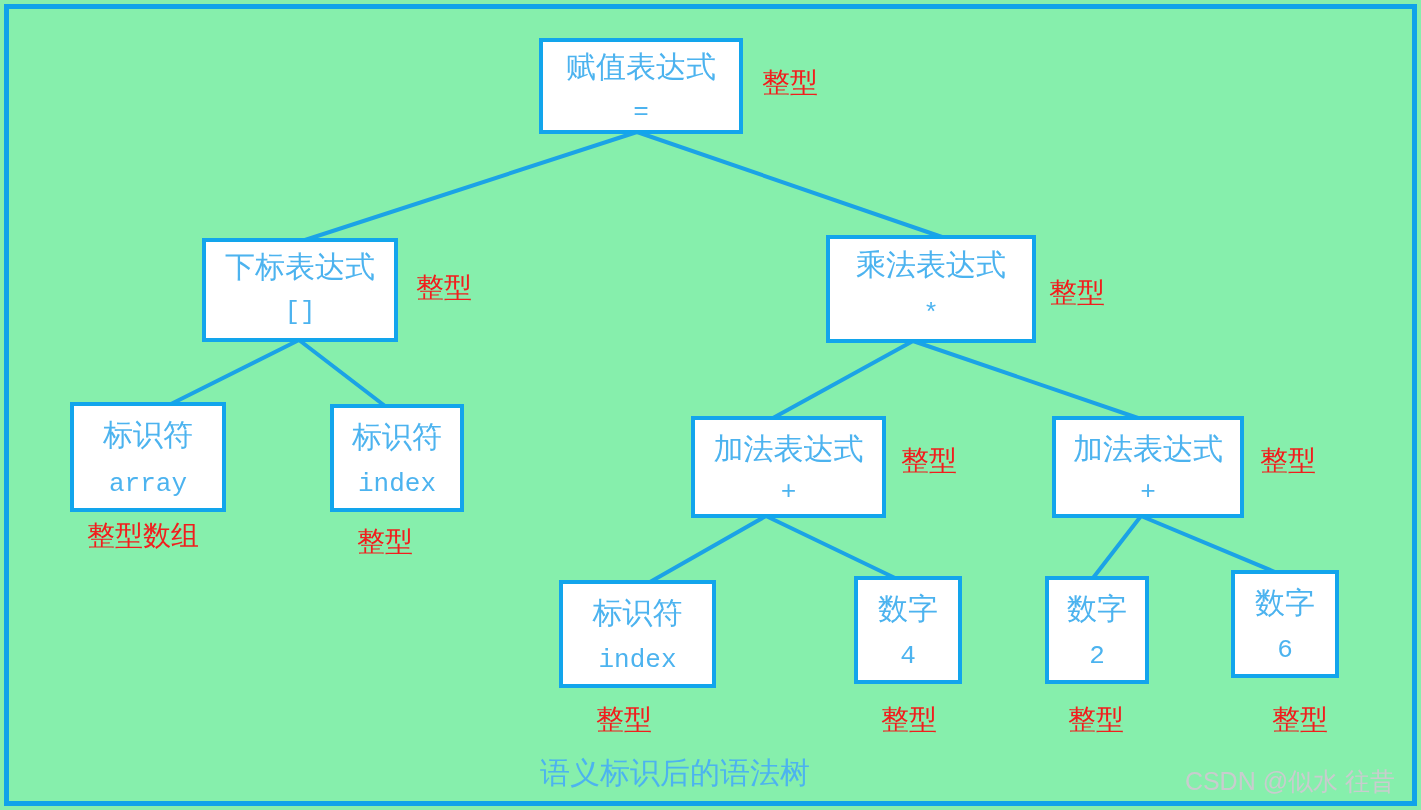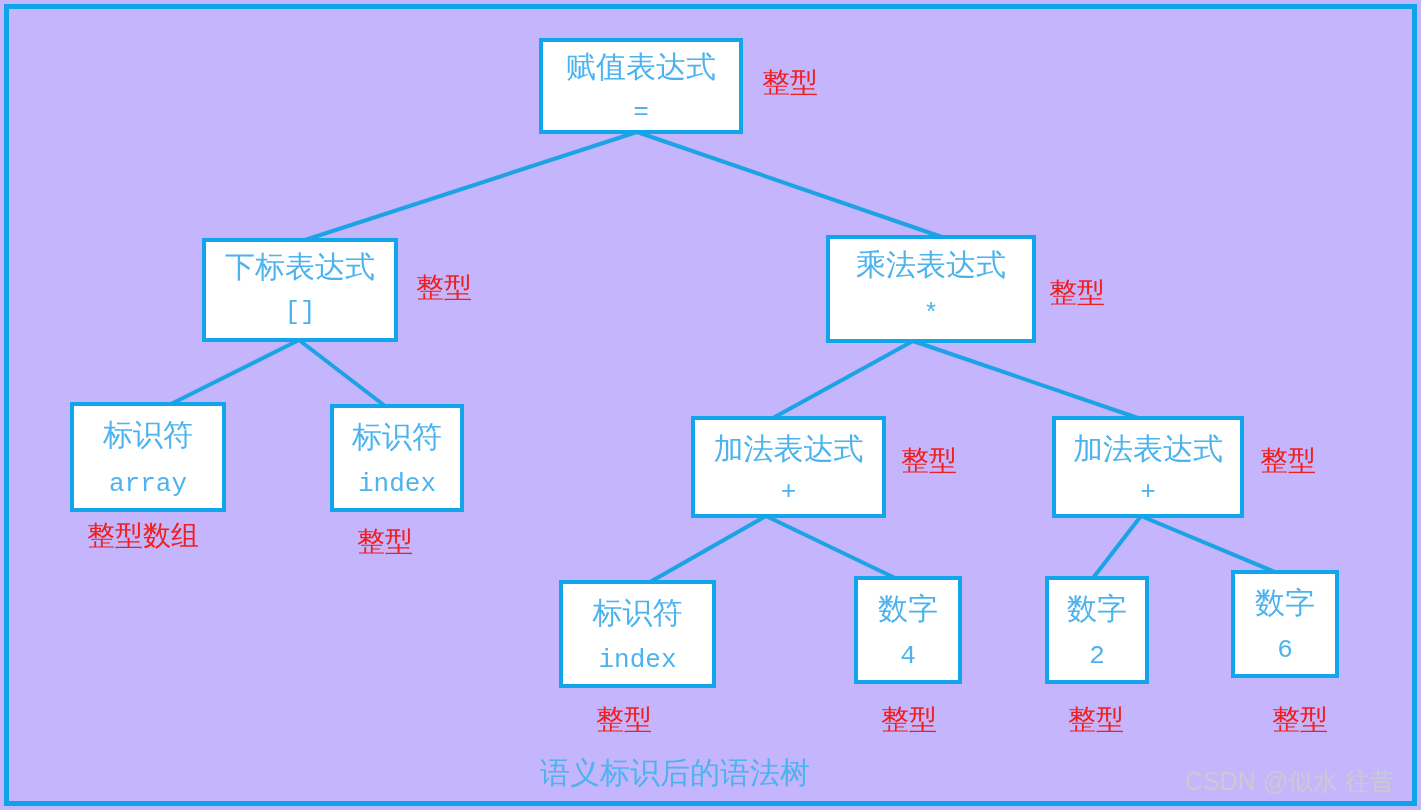--- a/index.html
+++ b/index.html
@@ -7,21 +7,21 @@
     padding: 0;
     background: #ffffff;
   }
   body {
     font-family: "Liberation Serif", "DejaVu Serif", serif;
   }
   #canvas {
     position: relative;
     width: 1421px;
     height: 810px;
-    background: #c4b5fd;
+    background: #86efac;
     overflow: hidden;
     box-sizing: border-box;
   }
   #frame {
     position: absolute;
     left: 4px;
     top: 4px;
     width: 1413px;
     height: 802px;
     border: 5px solid #0fa3ea;

